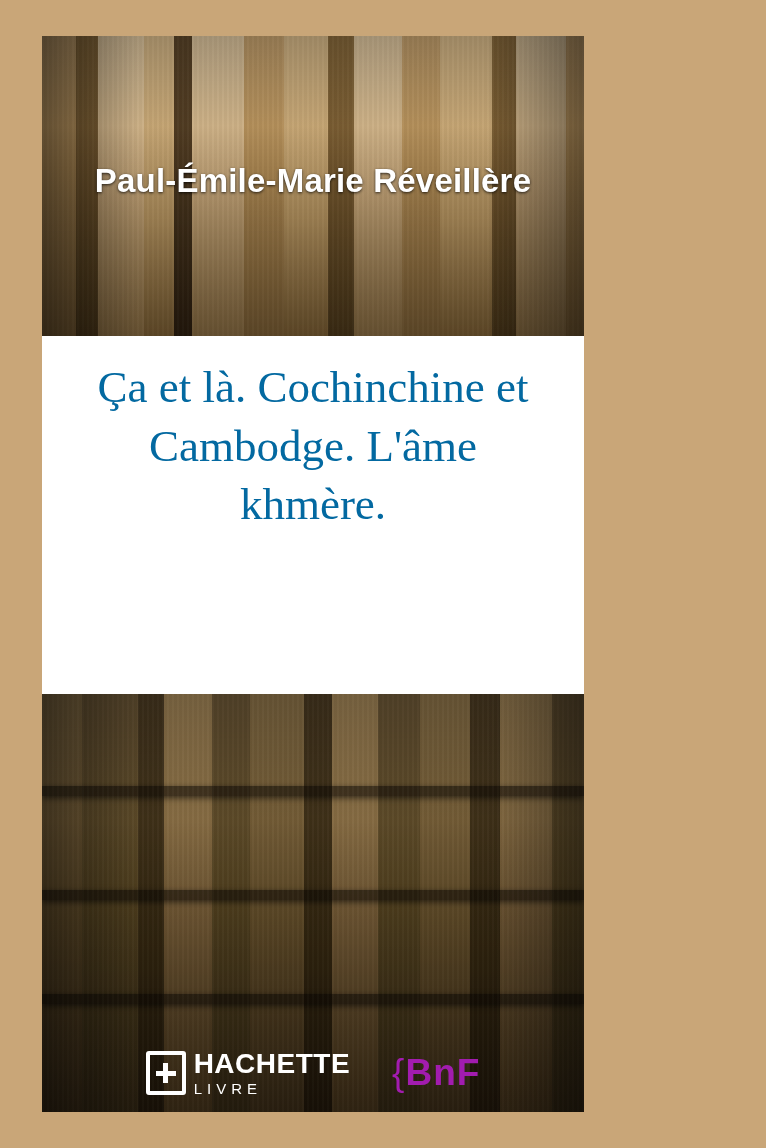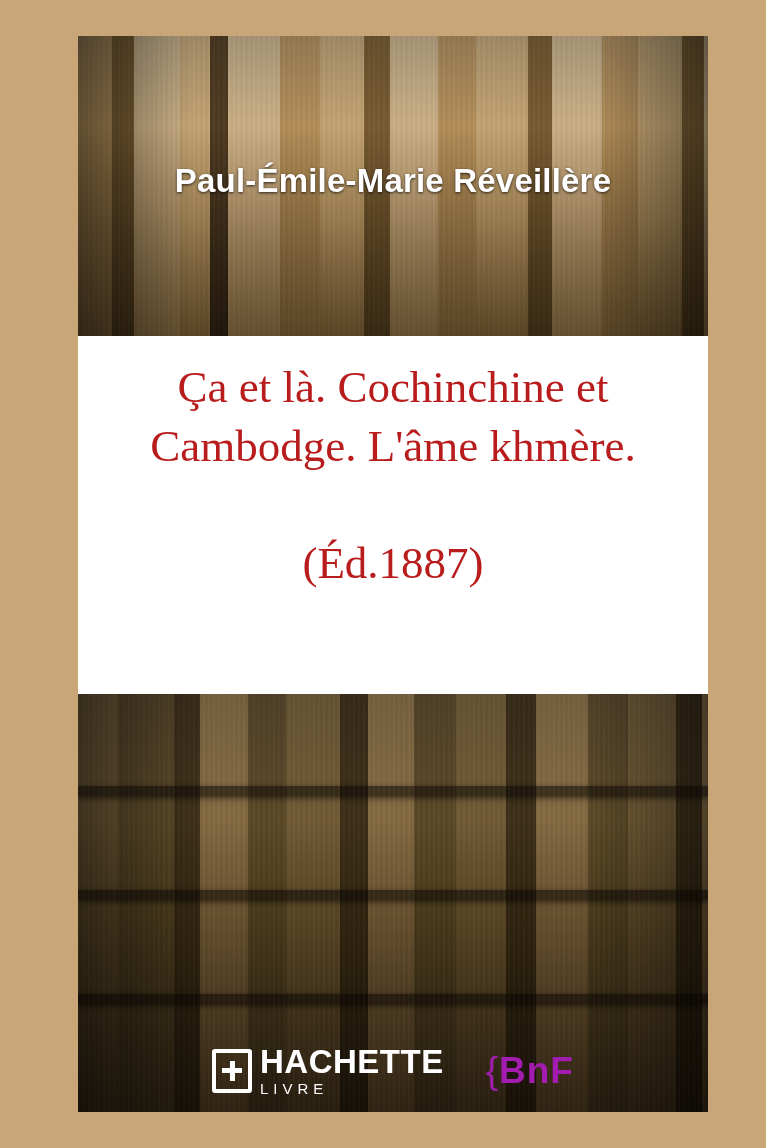--- a/index.html
+++ b/index.html
@@ -20,25 +20,24 @@
     height: 1148px;
     background: #c9a678;
     box-sizing: border-box;
   }
 
   
   .cover-inner {
     position: absolute;
     left: 42px;
     top: 36px;
-    width: 630px;
+    width: 542px;
     height: 1076px;
     background: #ffffff;
     overflow: hidden;
-    margin-left: 36px;
   }
 
   
   .band {
     position: relative;
     width: 100%;
     overflow: hidden;
     background: #6d5535;
   }
   .band-top {
@@ -116,21 +115,21 @@
   .title-area {
     background: #ffffff;
     height: 358px;
     padding: 22px 34px 0 34px;
     box-sizing: border-box;
   }
   .title {
     font-family: "Liberation Serif", serif;
     font-size: 45px;
     line-height: 1.30;
-    color: #b91c1c;
+    color: #0369a1;
     text-align: center;
     margin: 0;
     font-weight: normal;
   }
 
   
   .logos {
     position: absolute;
     left: 0;
     right: 0;
@@ -175,21 +174,21 @@
     background: #ffffff;
   }
   .hachette-words {
     line-height: 1;
     text-align: left;
   }
   .hachette-words .w1 {
     display: block;
     font-family: "Liberation Sans", sans-serif;
     font-weight: bold;
-    font-size: 33px;
+    font-size: 28px;
     color: #ffffff;
     letter-spacing: 0.5px;
   }
   .hachette-words .w2 {
     display: block;
     font-family: "Liberation Sans", sans-serif;
     font-size: 15px;
     color: #ffffff;
     letter-spacing: 5px;
     margin-top: 3px;
@@ -233,21 +232,20 @@
       <div class="band-shade"></div>
     </div>
 
     <div class="author">Paul-Émile-Marie Réveillère</div>
 
     <div class="title-area">
       <h1 class="title">
         <span>Ça et là. Cochinchine et</span><br>
         <span>Cambodge. L'âme khmère.</span><br>
         <br>
-        <span>(Éd.1887)</span>
       </h1>
     </div>
 
     <div class="band band-bottom">
       <div class="spine tone-b" style="left:0px;width:40px;"></div>
       <div class="spine tone-a" style="left:40px;width:56px;"></div>
       <div class="spine tone-c" style="left:96px;width:26px;"></div>
       <div class="spine tone-d" style="left:122px;width:48px;"></div>
       <div class="spine tone-a" style="left:170px;width:38px;"></div>
       <div class="spine tone-b" style="left:208px;width:54px;"></div>

